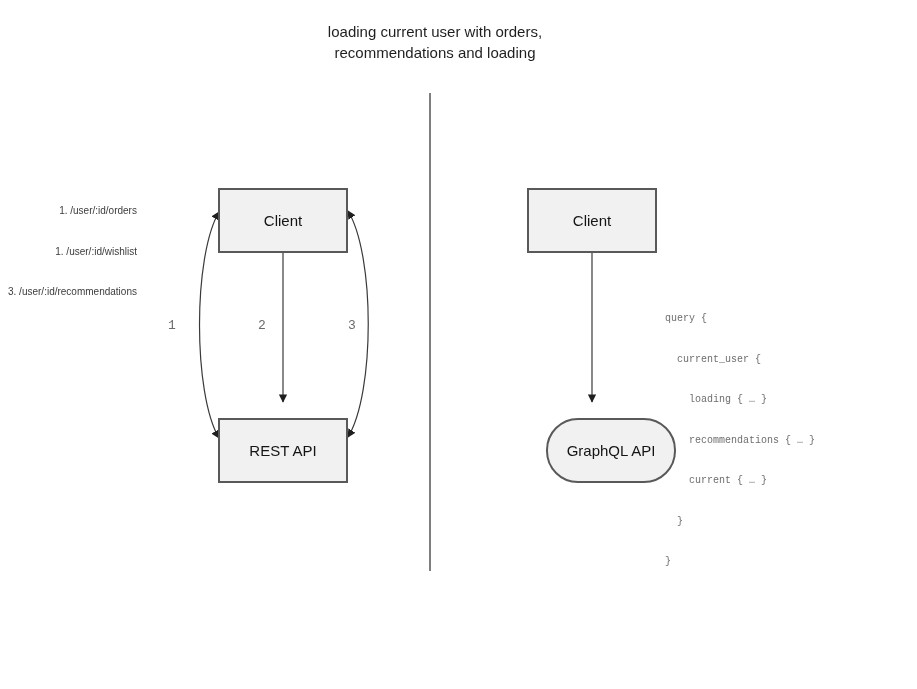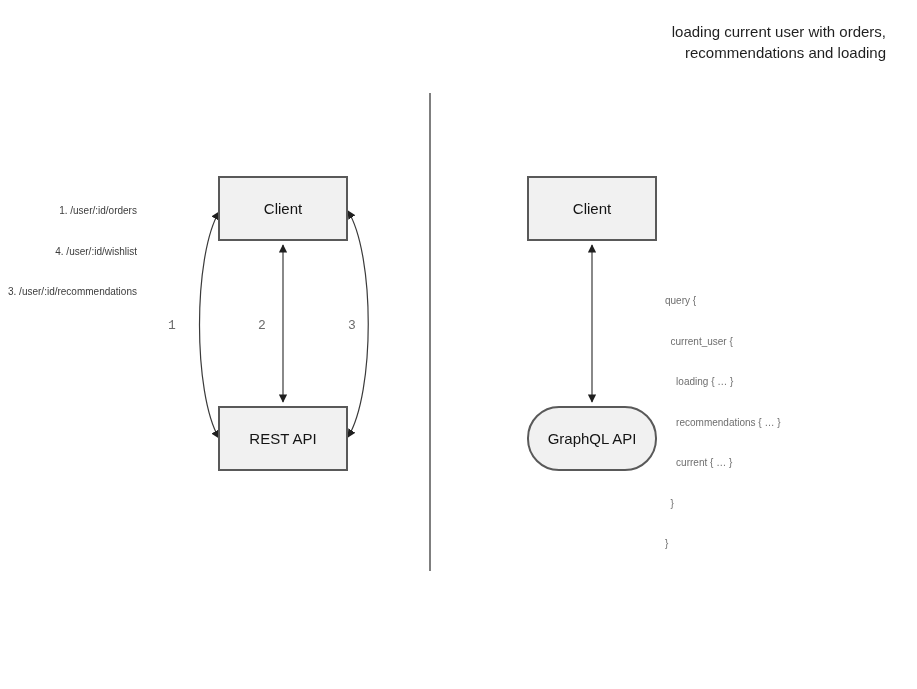--- a/index.html
+++ b/index.html
@@ -9,25 +9,24 @@
     height: 689px;
     background: #ffffff;
     overflow: hidden;
     font-family: "Liberation Sans", sans-serif;
   }
   .title {
     position: absolute;
     left: 0;
     top: 21px;
     width: 870px;
-    text-align: right;
+    text-align: center;
     font-size: 15px;
     line-height: 21px;
     color: #1f1f1f;
-    padding-left: 16px;
   }
   .arrows {
     position: absolute;
     left: 0; top: 0;
     width: 917px; height: 689px;
     pointer-events: none;
   }
   .divider {
     position: absolute;
     left: 429px;
@@ -41,25 +40,26 @@
     width: 130px;
     height: 65px;
     background: #f1f1f1;
     border: 2px solid #595959;
     box-sizing: border-box;
     display: flex;
     align-items: center;
     justify-content: center;
     font-size: 15px;
     color: #141414;
+    margin-top: 12px;
   }
   .box-client-left  { left: 218px; top: 176px; }
   .box-rest-api     { left: 218px; top: 406px; }
   .box-client-right { left: 527px; top: 176px; }
-  .box-graphql-api  { left: 527px; top: 406px; border-radius: 32px; }
+  .box-graphql-api  { left: 546px; top: 406px; border-radius: 32px; }
   .endpoint-list {
     position: absolute;
     left: 8px;
     top: 177px;
     font-family: Liberation Sans, sans-serif;
     font-size: 10px;
     line-height: 13.5px;
     color: #3c3c3c;
     white-space: pre;
     text-align: right;
@@ -72,22 +72,22 @@
     font-family: "Liberation Mono", monospace;
     font-size: 13px;
     color: #6b6b6b;
   }
   .num-1 { left: 160px; }
   .num-2 { left: 250px; }
   .num-3 { left: 340px; }
   .query-block {
     position: absolute;
     left: 665px;
-    top: 267px;
-    font-family: Liberation Sans, sans-serif;
+    top: 285px;
+    font-family: Liberation Mono, monospace;
     font-size: 10px;
     line-height: 13.5px;
     color: #6e6e6e;
     white-space: pre;
   }
 </style>
 </head>
 <body>
 
 <div class="canvas">
@@ -106,21 +106,21 @@
       </marker>
     </defs>
     <path d="M 219 212 C 193 256, 193 394, 219 438" fill="none" stroke="#3a3a3a" stroke-width="1.2" marker-start="url(#ah)" marker-end="url(#ah)"></path>
     <path d="M 283 245 L 283 402" fill="none" stroke="#3a3a3a" stroke-width="1.2" marker-start="url(#ah)" marker-end="url(#ah)"></path>
     <path d="M 348 211 C 375 255, 375 393, 348 437" fill="none" stroke="#3a3a3a" stroke-width="1.2" marker-start="url(#ah)" marker-end="url(#ah)"></path>
     <path d="M 592 245 L 592 402" fill="none" stroke="#3a3a3a" stroke-width="1.2" marker-start="url(#ah)" marker-end="url(#ah)"></path>
   </svg>
 
   <div class="endpoint-list">
     <div>1. /user/:id/orders</div>
-    <div>4. /user/:id/wishlist</div>
+    <div>1. /user/:id/wishlist</div>
     <div>3. /user/:id/recommendations</div>
   </div>
 
   <div class="node-box box-client-left">
     <span>Client</span>
   </div>
   <div class="node-box box-rest-api">
     <span>REST API</span>
   </div>
 

